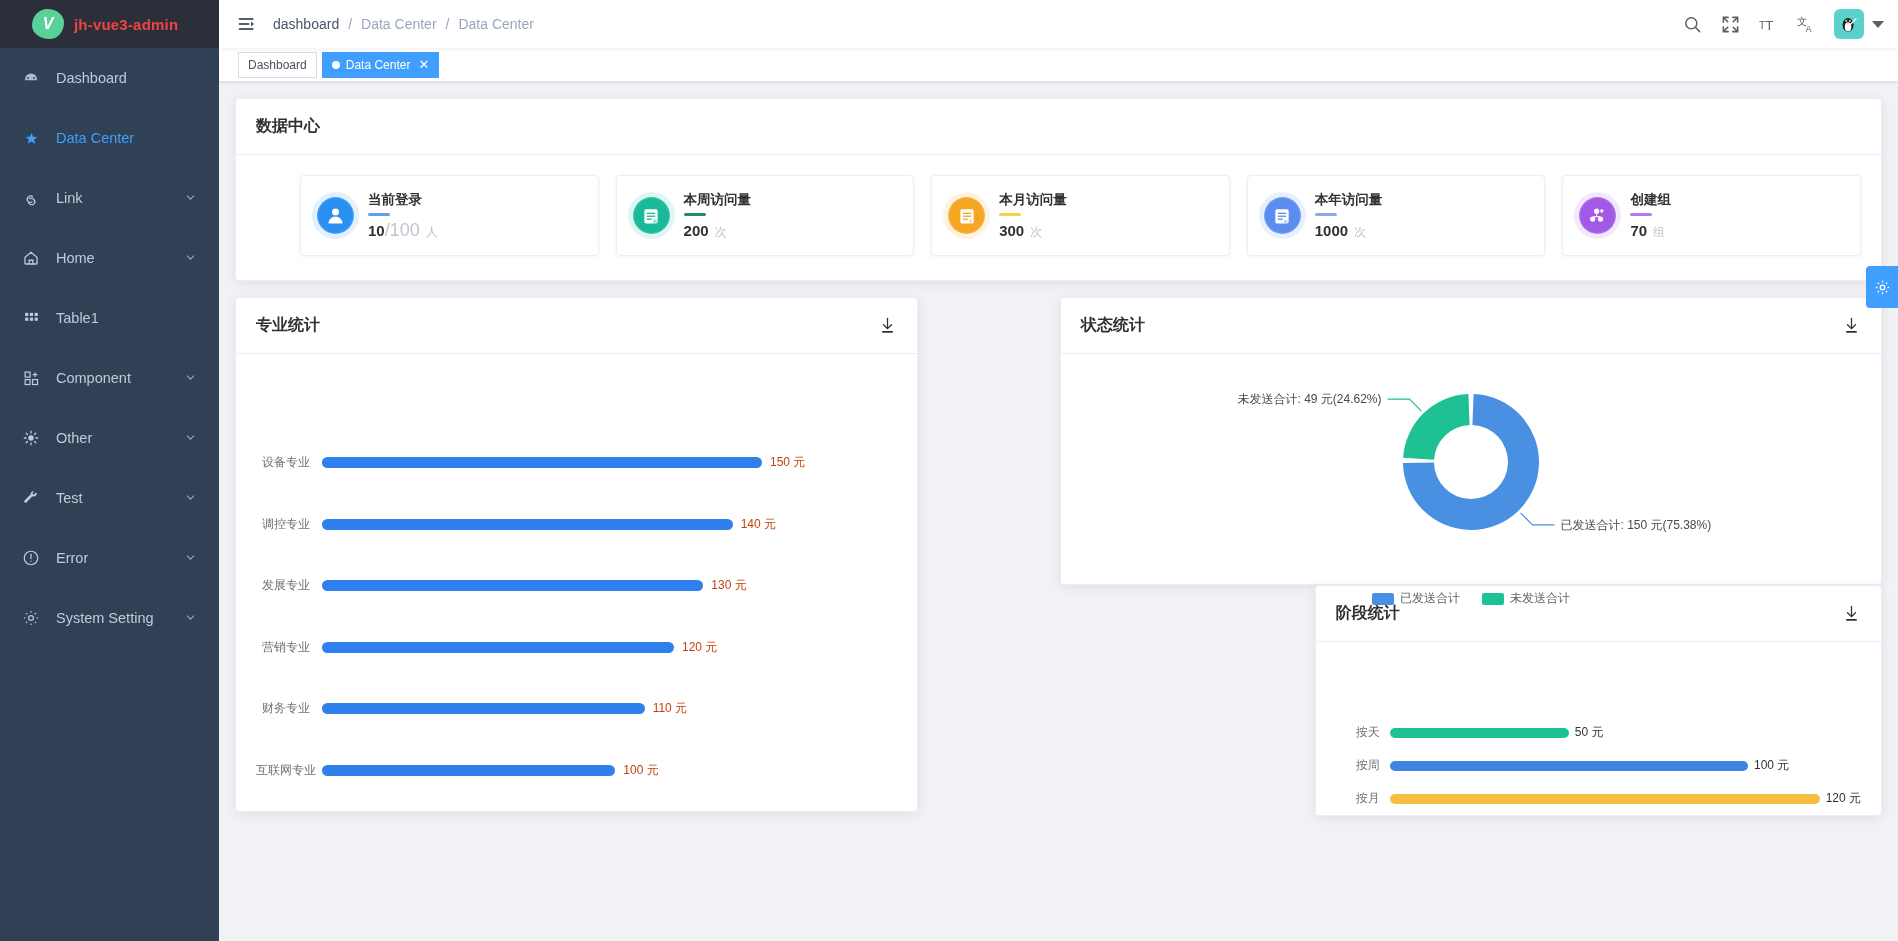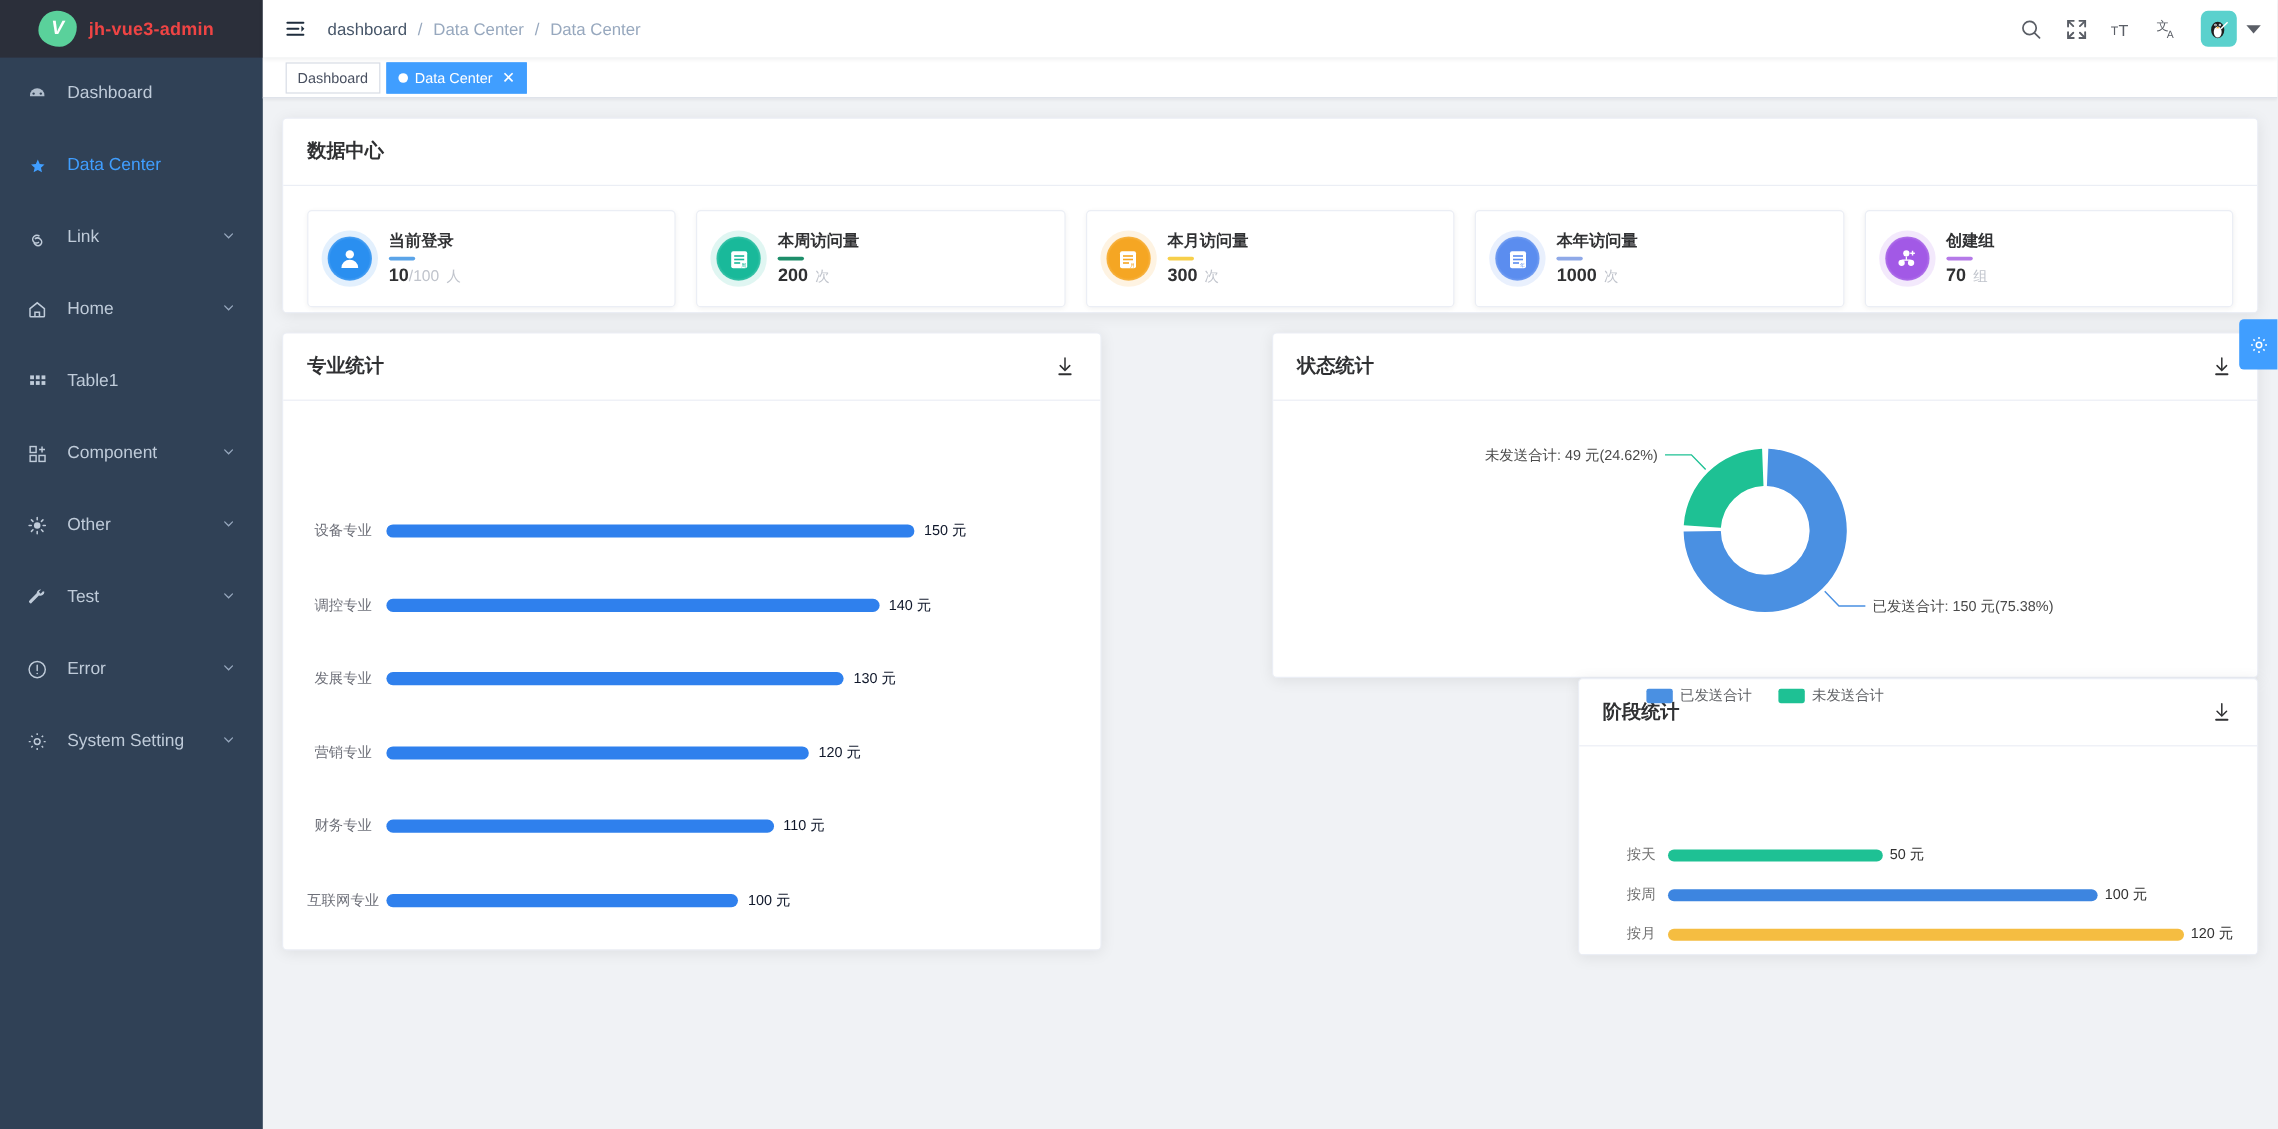--- a/index.html
+++ b/index.html
@@ -91,47 +91,47 @@
     border: 1px solid #ebeef5;
   }
   .card-head {
     height: 56px; display: flex; align-items: center; justify-content: space-between;
     padding: 0 20px; border-bottom: 1px solid #ebeef5;
   }
   .card-title { font-size: 16px; font-weight: 700; color: #303133; }
 
   
   .dc-panel { margin-bottom: 16px; }
-  .stat-row { display: flex; gap: 17px; padding: 20px 20px 4px 20px; }
+  .stat-row { display: flex; gap: 17px; padding: 20px 20px 24px 20px; margin-left: 44px; }
   .stat-card {
     flex: 1; border: 1px solid #ebeef5; border-radius: 4px; background: #fff;
     box-shadow: 0 1px 4px rgba(0,0,0,.05);
     display: flex; align-items: center; gap: 14px;
     padding: 14px 16px; height: 81px;
   }
   .stat-icon { width: 37px; height: 37px; border-radius: 50%; display:flex;align-items:center;justify-content:center; color:#fff;}
   .stat-body { display: flex; flex-direction: column; }
   .stat-label { font-size: 13.5px; font-weight: 700; color: #303133; margin-bottom: 2px;}
   .stat-underline { width: 22px; height: 3px; border-radius: 2px; margin: 2px 0 4px 0;}
   .stat-value { font-size: 15px; font-weight: 700; color: #303133; }
-  .stat-total { font-size: 13px; font-weight: 400; color: #c0c4cc; }
+  .stat-total { font-size: 18px; font-weight: 400; color: #c0c4cc; }
   .stat-unit { font-size: 12px; color: #c0c4cc; margin-left: 6px; font-weight: 400;}
 
   .charts-row { display: flex; gap: 16px; align-items: flex-start; }
   .col-left { flex: 0 0 683px; }
   .col-right { flex: 1; display: flex; flex-direction: column; gap: 0; align-items: flex-end; }
 
   .chart-body { padding: 10px 20px 10px 20px; }
 
   
   .hb-row { display: flex; align-items: center; height: 61.5px; }
   .hb-label { width: 66px; text-align: right; font-size: 12px; color: #6e7079; padding-right: 12px; white-space: nowrap;}
   .hb-track { flex: 1; display: flex; align-items: center; }
   .hb-bar { height: 11px; border-radius: 6px; background: #2f80ed; }
-  .hb-value { font-size: 12px; color: #0f172a; margin-left: 8px; white-space: nowrap; }
+  .hb-value { font-size: 12px; color: #c2410c; margin-left: 8px; white-space: nowrap; }
 
   .stage-row { display: flex; align-items: center; height: 33px; }
   .stage-label { width: 34px; text-align: right; font-size: 12px; color: #737373; padding-right: 10px;}
   .stage-bar { height: 10px; border-radius: 5px; }
   .stage-value { font-size: 12px; color: #333; margin-left: 6px; }
 
   .donut-wrap { position: relative; height: 230px; }
   .legend { display:flex; justify-content:center; gap: 22px; margin-top: 2px;}
   .legend-item { display:flex; align-items:center; gap:6px; font-size:12px; color:#606266;}
   .legend-swatch { width: 22px; height: 12px; border-radius: 2px; }

